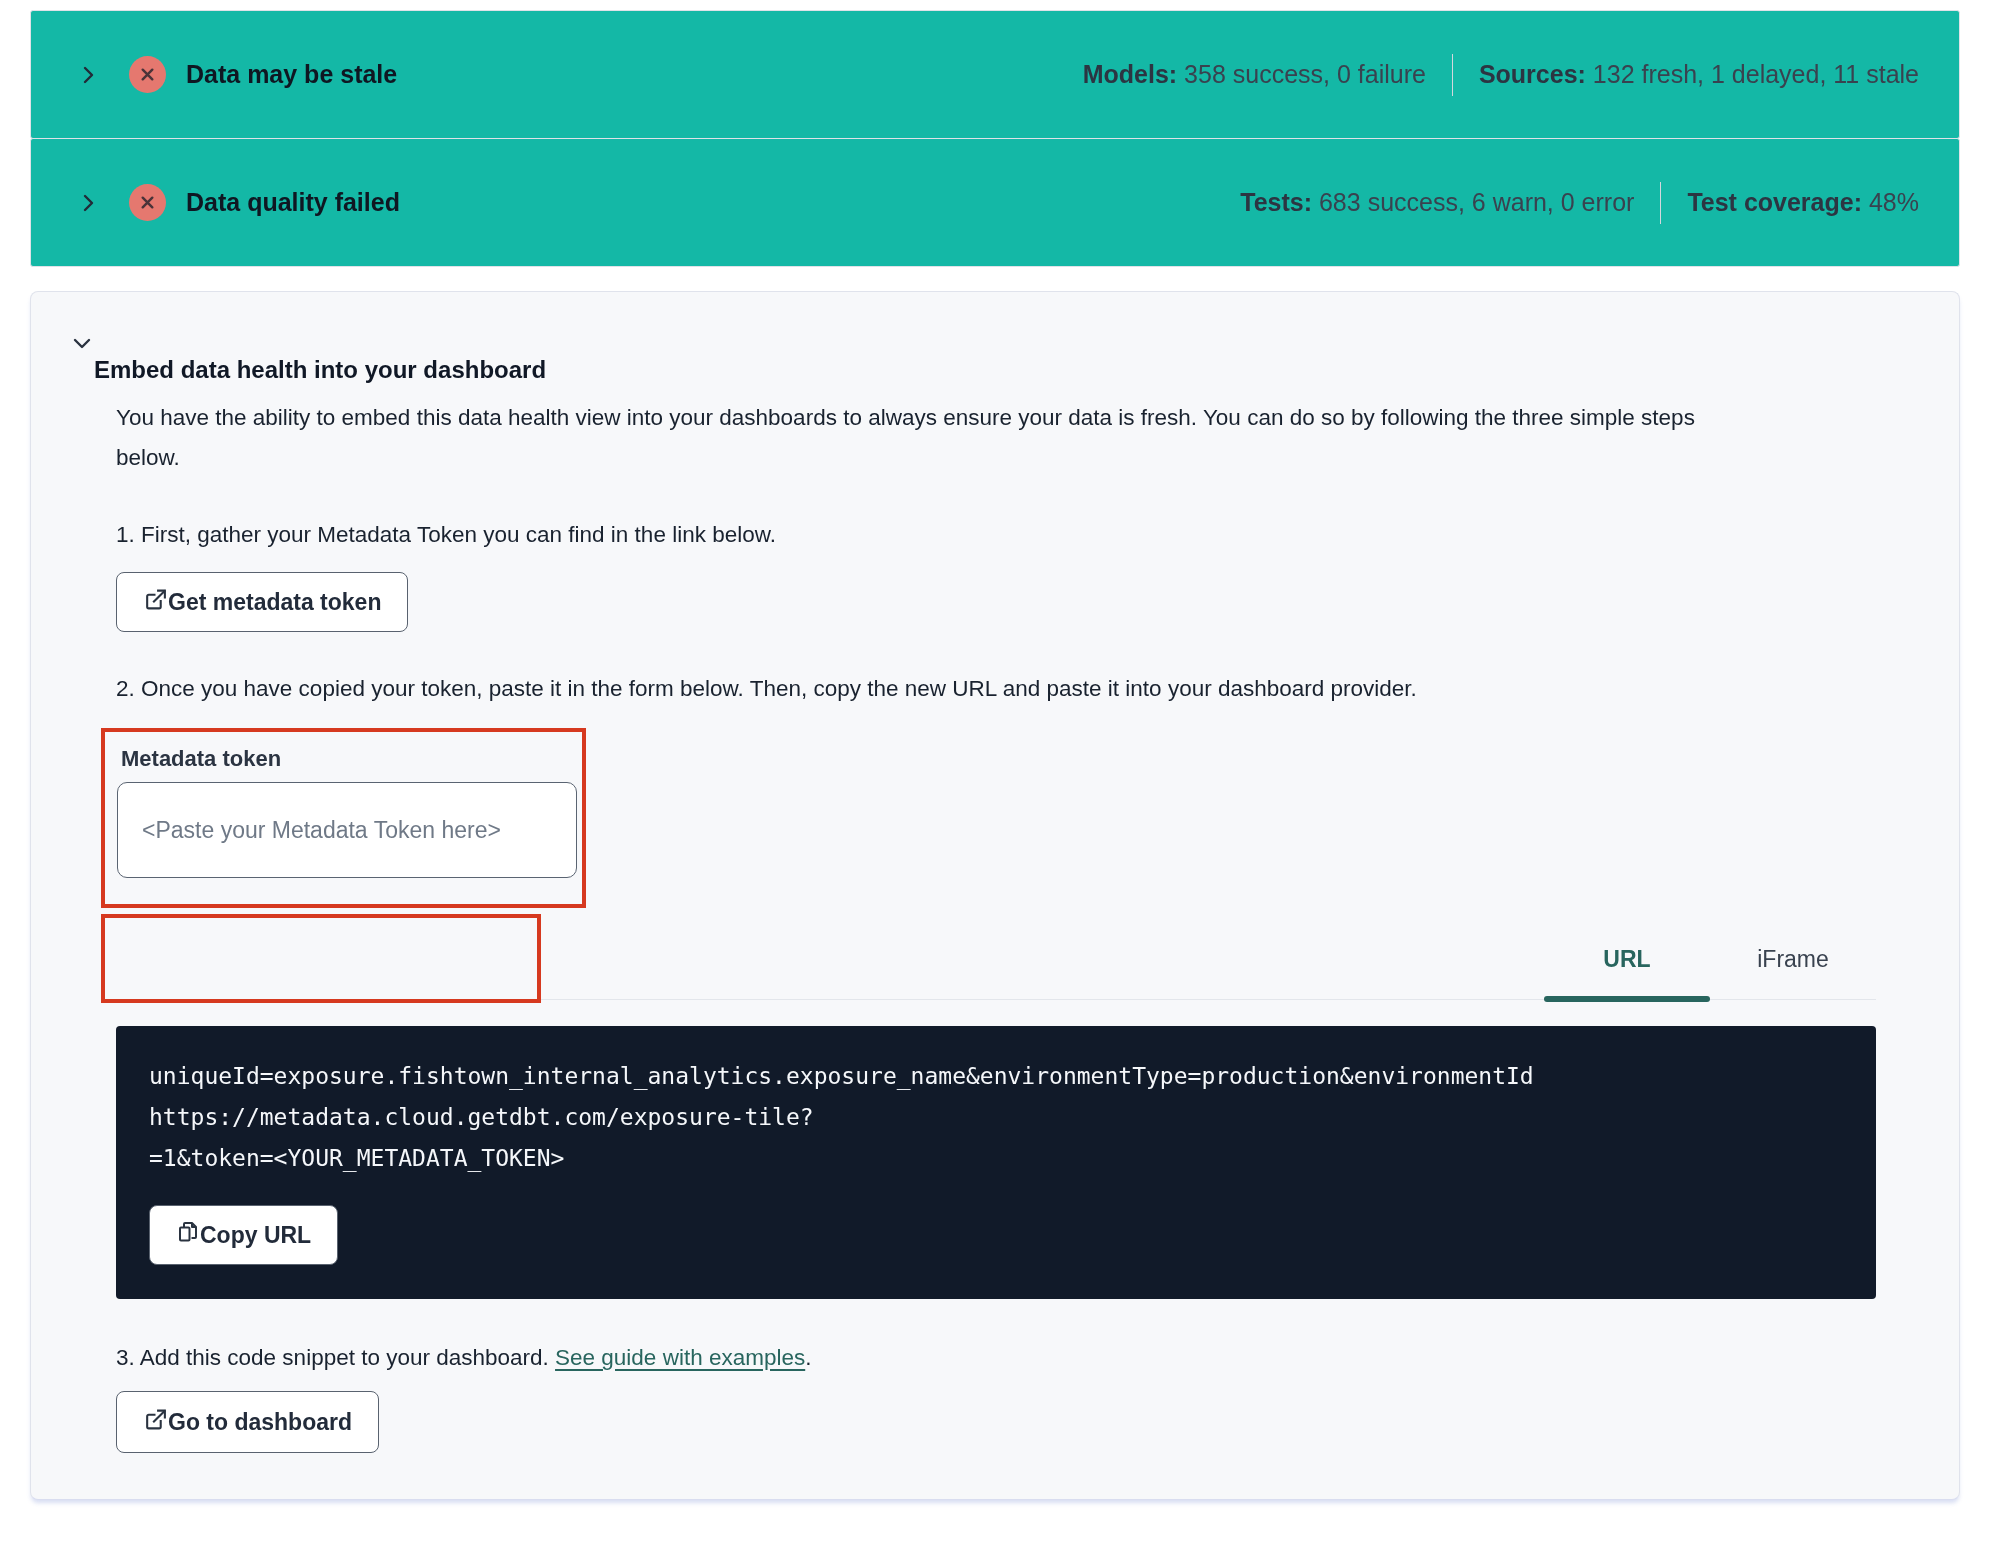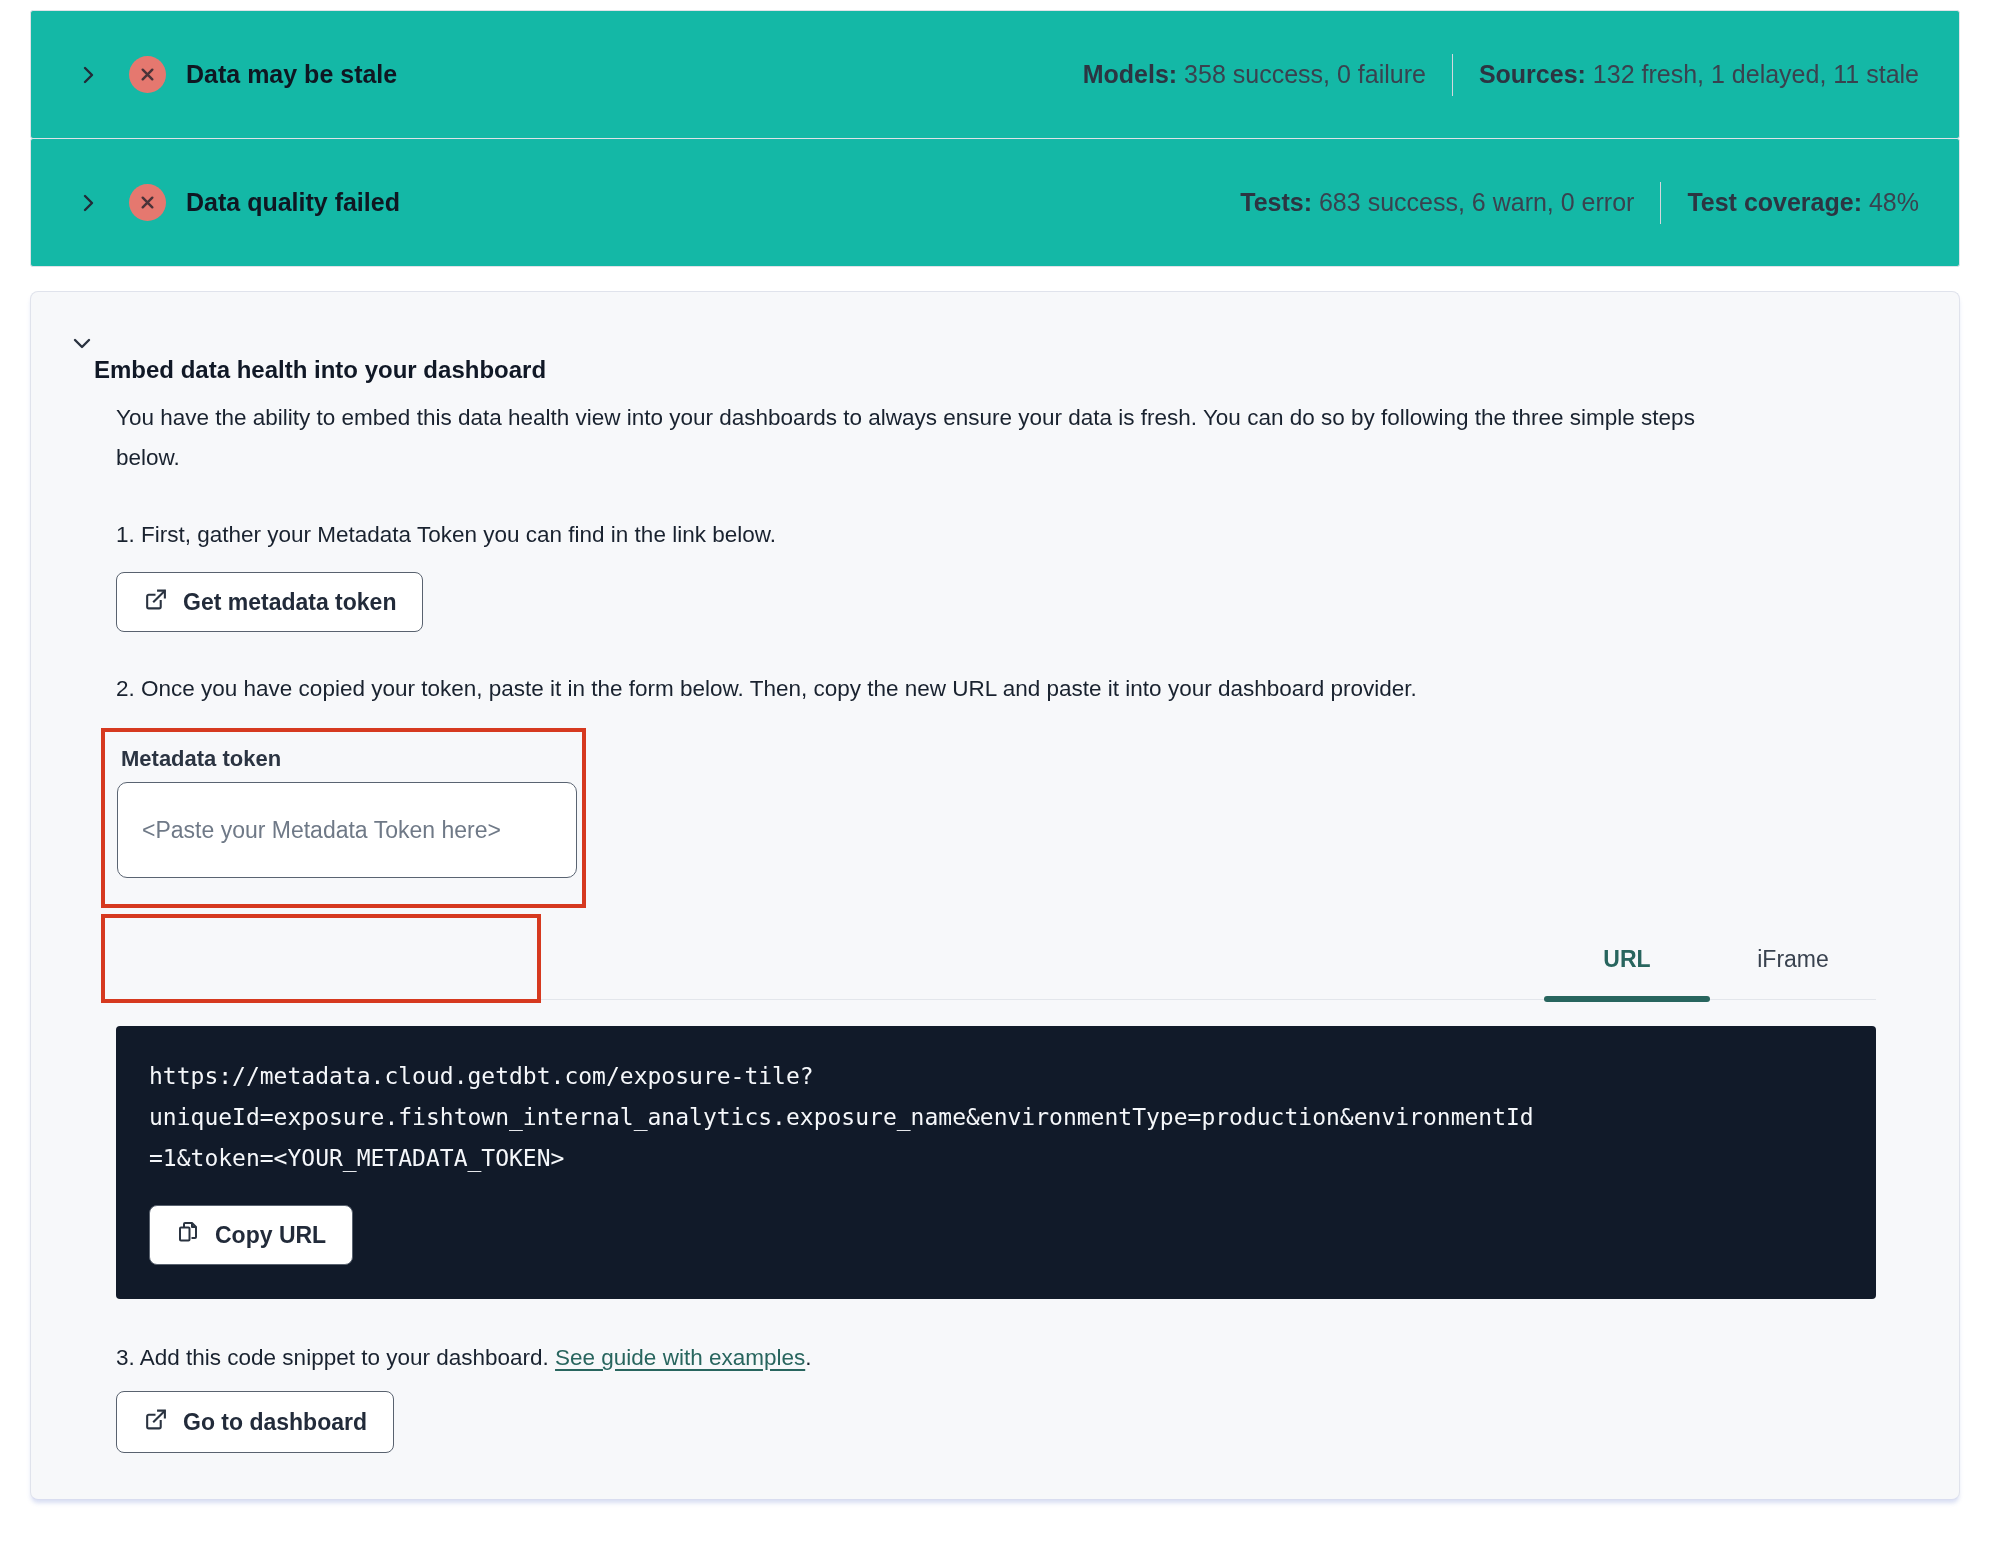--- a/index.html
+++ b/index.html
@@ -57,21 +57,21 @@
 
   .desc { margin: 14px 0 0 0; font-size: 22.5px; line-height: 40px; color: #19222f; max-width: 1600px; }
   .step { margin: 44px 0 0 0; font-size: 22.5px; color: #19222f; }
   .step3 { margin-top: 46px; }
   .link {
     color: var(--accent-teal, #2a665f);
     text-decoration: underline; text-underline-offset: 4px; cursor: pointer;
   }
 
   .btn {
-    display: inline-flex; align-items: center; gap: 15px;
+    display: inline-flex; align-items: center; 
     background: #fff; border: 1px solid #59626f; border-radius: 8px;
     height: 60px; padding: 0 26px;
     font-family: "Liberation Sans", sans-serif;
     font-size: 23px; font-weight: 700; color: #222b3a; cursor: pointer;
   }
   .btn svg { flex: none; }
   .btn-step1 { margin-top: 24px; }
   .btn-dash { margin-top: 20px; height: 62px; }
 
   
@@ -197,22 +197,22 @@
 
       <div class="tabbar-wrap">
         <div class="annotation annotation-tabs"></div>
         <div class="tabbar">
           <div class="tab active">URL</div>
           <div class="tab">iFrame</div>
         </div>
       </div>
 
       <div class="codeblock">
+        <div class="codeline">uniqueId=exposure.fishtown_internal_analytics.exposure_name&amp;environmentType=production&amp;environmentId</div>
         <div class="codeline">https://metadata.cloud.getdbt.com/exposure-tile?</div>
-        <div class="codeline">uniqueId=exposure.fishtown_internal_analytics.exposure_name&amp;environmentType=production&amp;environmentId</div>
         <div class="codeline">=1&amp;token=&lt;YOUR_METADATA_TOKEN&gt;</div>
         <button class="btn copy-btn">
           <span>
             <svg width="24" height="24" viewBox="0 0 24 24" fill="none" stroke="#2a3340" stroke-width="2" stroke-linejoin="round">
                 <path d="M8 7.5V4a1 1 0 0 1 1-1h7l4 4v10a1 1 0 0 1-1 1h-3.5"></path>
                 <path d="M16 3v4h4"></path>
                 <rect x="4" y="7.5" width="9.5" height="13" rx="1"></rect>
               </svg>
           </span>
           <span>Copy URL</span>

